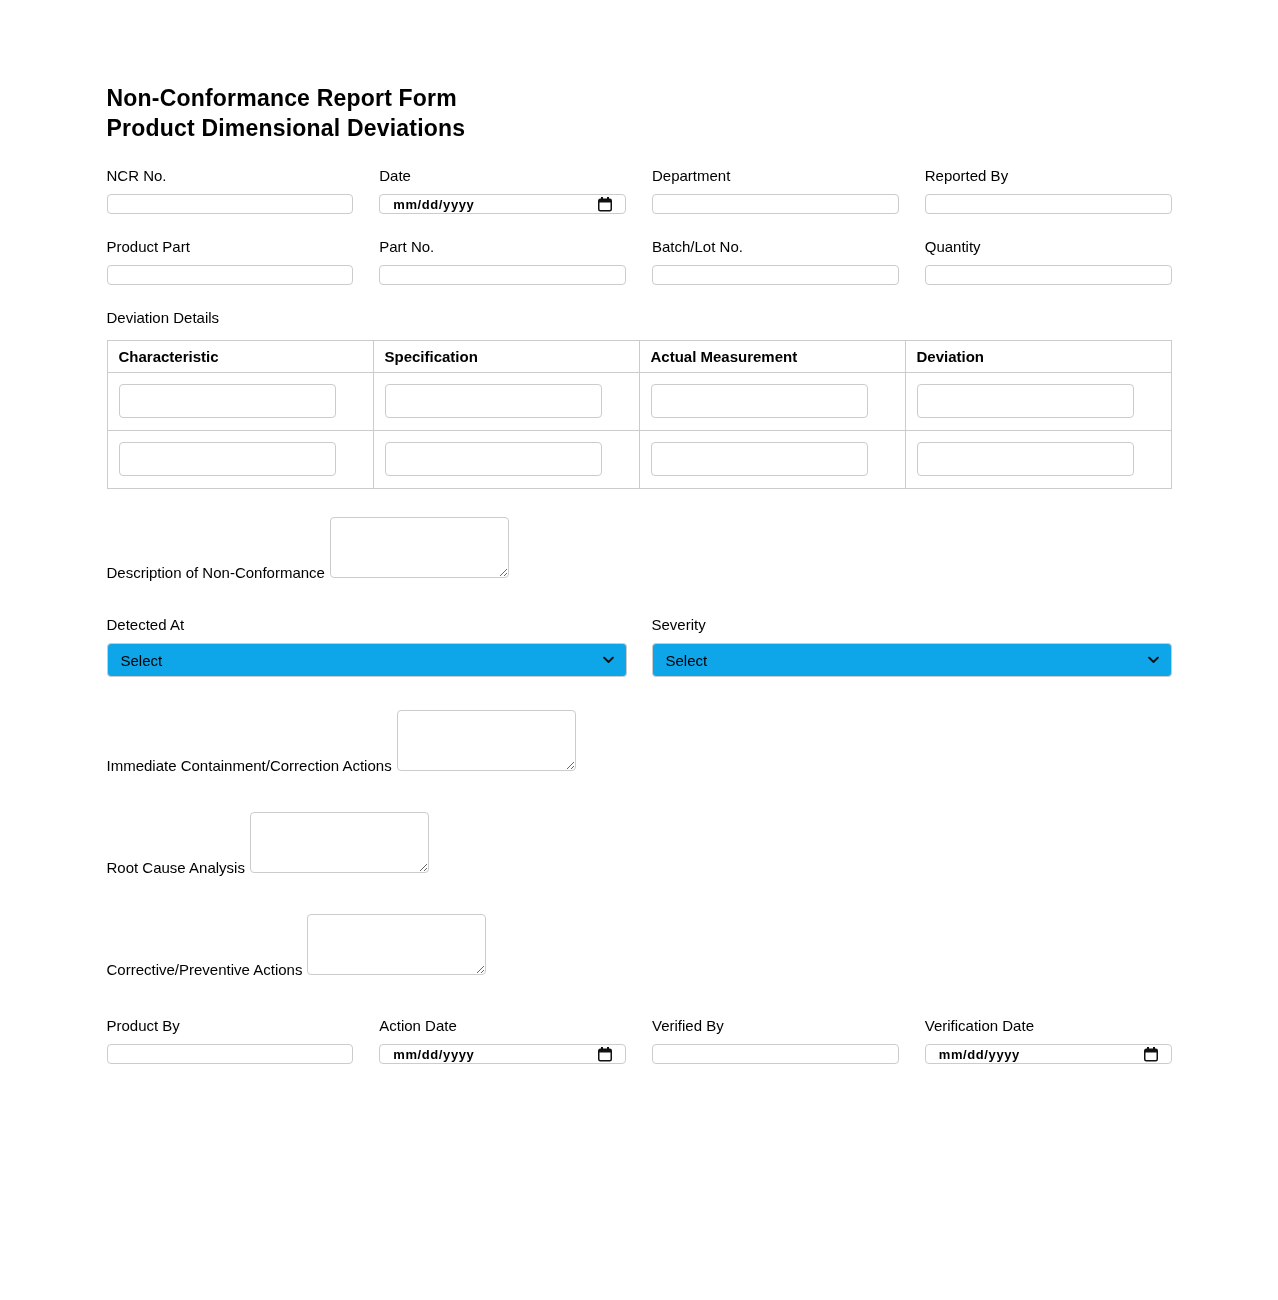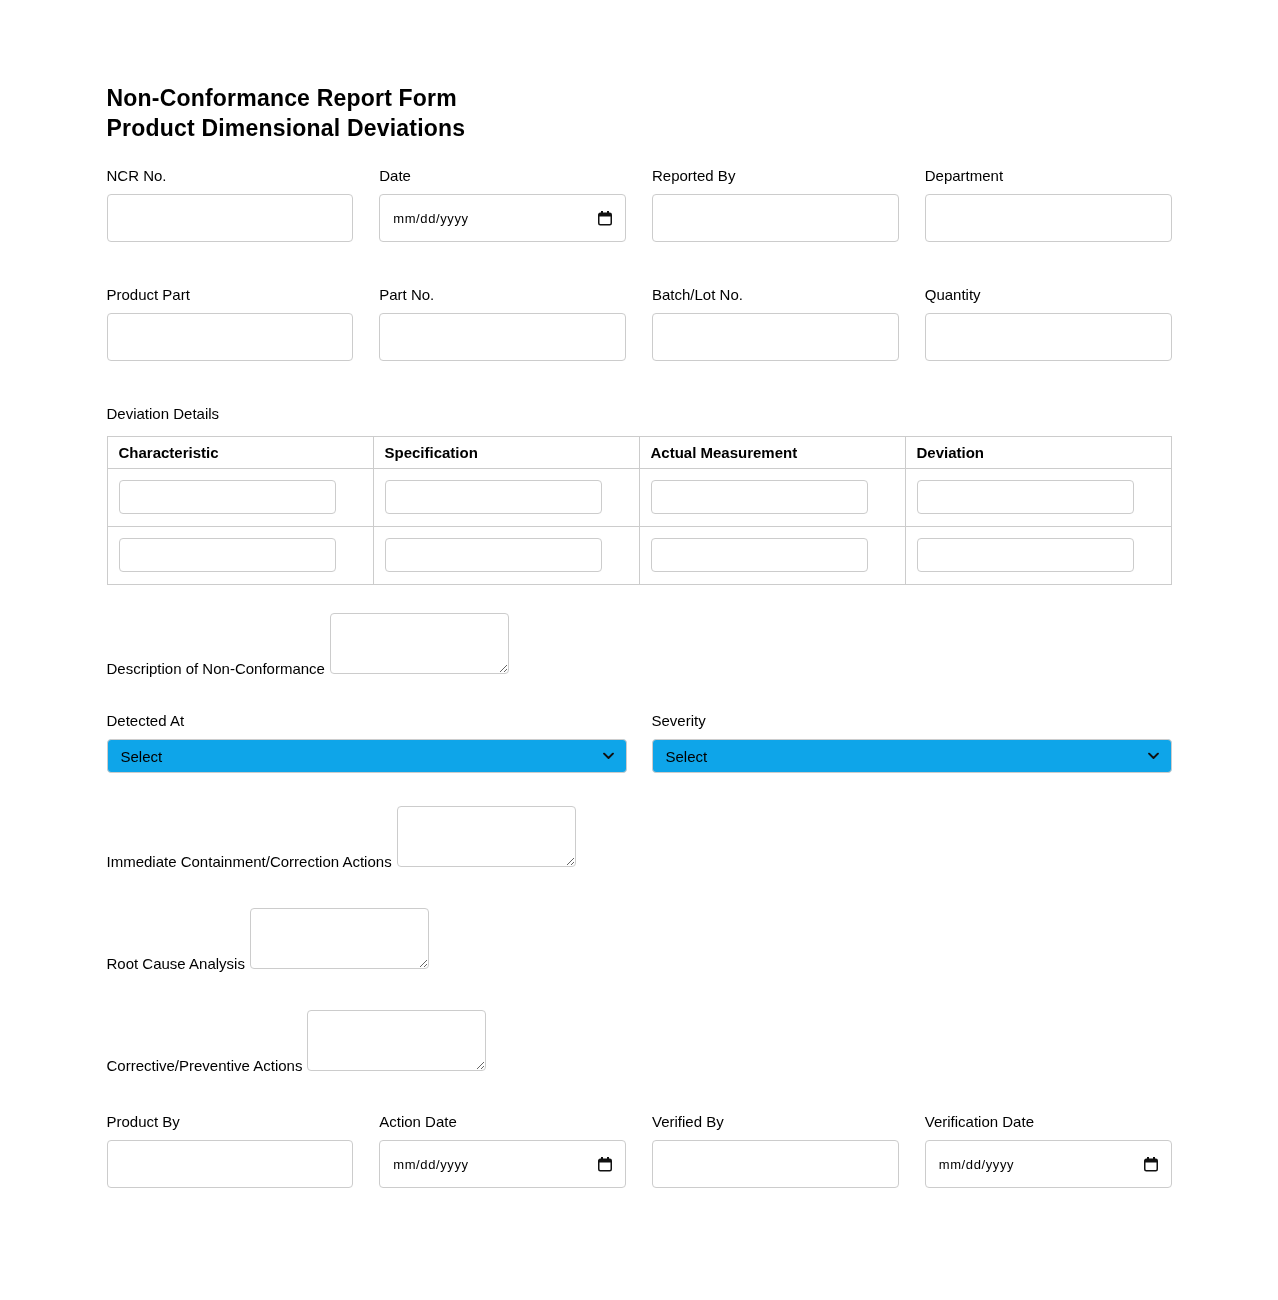--- a/index.html
+++ b/index.html
@@ -3,28 +3,28 @@
 <meta charset="utf-8">
 <style>
   * { box-sizing: border-box; }
   html, body { margin: 0; padding: 0; background: #ffffff; }
   body { font-family: "Liberation Sans", sans-serif; color: #000; }
   .page { width: 1065px; margin: 0 auto; padding: 83px 0 200px; }
 
   .title { font-size: 23px; font-weight: bold; line-height: 30px; margin: 0 0 23px; letter-spacing: 0.2px; }
   .title .line { display: block; }
 
-  .grid4 { display: grid; grid-template-columns: repeat(4, 1fr); column-gap: 26px; margin-bottom: 43px; }
+  .grid4 { display: grid; grid-template-columns: repeat(4, 1fr); column-gap: 26px; margin-bottom: 23px; }
   .grid2 { display: grid; grid-template-columns: repeat(2, 1fr); column-gap: 25px; margin-bottom: 33px; gap: 25px; }
 
   .field label { display: block; font-size: 15px; line-height: 20px; margin-bottom: 8px; }
 
   .input {
-    width: 100%; height: 48px; border: 1px solid #ccc; border-radius: 4px;
-    background: #fff; font-family: inherit; font-size: 14px; padding: 0 12px; color: #000;
+    width: 100%; height: 20px; border: 1px solid #ccc; border-radius: 4px;
+    background: #fff; font-family: inherit; font-size: 14px; padding: 0 12px; color: #000; font-weight: bold;
   }
 
   .date-input { display: flex; align-items: center; justify-content: space-between; padding: 0 13px; cursor: text; }
   .date-text { font-size: 13px; letter-spacing: 0.6px; color: #000; }
   .cal-icon { width: 14px; height: 15px; flex: none; cursor: pointer; }
 
   .section-label { font-size: 15px; line-height: 20px; margin: 0 0 12px; }
 
   .dev-table { width: 100%; border-collapse: collapse; margin-bottom: 28px; }
   .dev-table th, .dev-table td { border: 1px solid #ccc; }
@@ -73,25 +73,25 @@
         <span class="date-text">mm/dd/yyyy</span>
         <svg class="cal-icon" viewBox="0 0 14 15">
           <rect x="3" y="0" width="2" height="3.5" fill="#111"></rect>
           <rect x="9" y="0" width="2" height="3.5" fill="#111"></rect>
           <rect x="0.75" y="2.25" width="12.5" height="11.5" rx="1.5" fill="none" stroke="#111" stroke-width="1.5"></rect>
           <rect x="1" y="2.5" width="12" height="3" fill="#111"></rect>
         </svg>
       </div>
     </div>
     <div class="field">
+      <label>Department</label>
+      <input type="text" class="input" style="">
+    </div>
+    <div class="field">
       <label>Reported By</label>
-      <input type="text" class="input" style="">
-    </div>
-    <div class="field">
-      <label>Department</label>
       <input type="text" class="input" style="">
     </div>
   </div>
 
   <div class="grid4">
     <div class="field">
       <label>Product Part</label>
       <input type="text" class="input" style="">
     </div>
     <div class="field">

